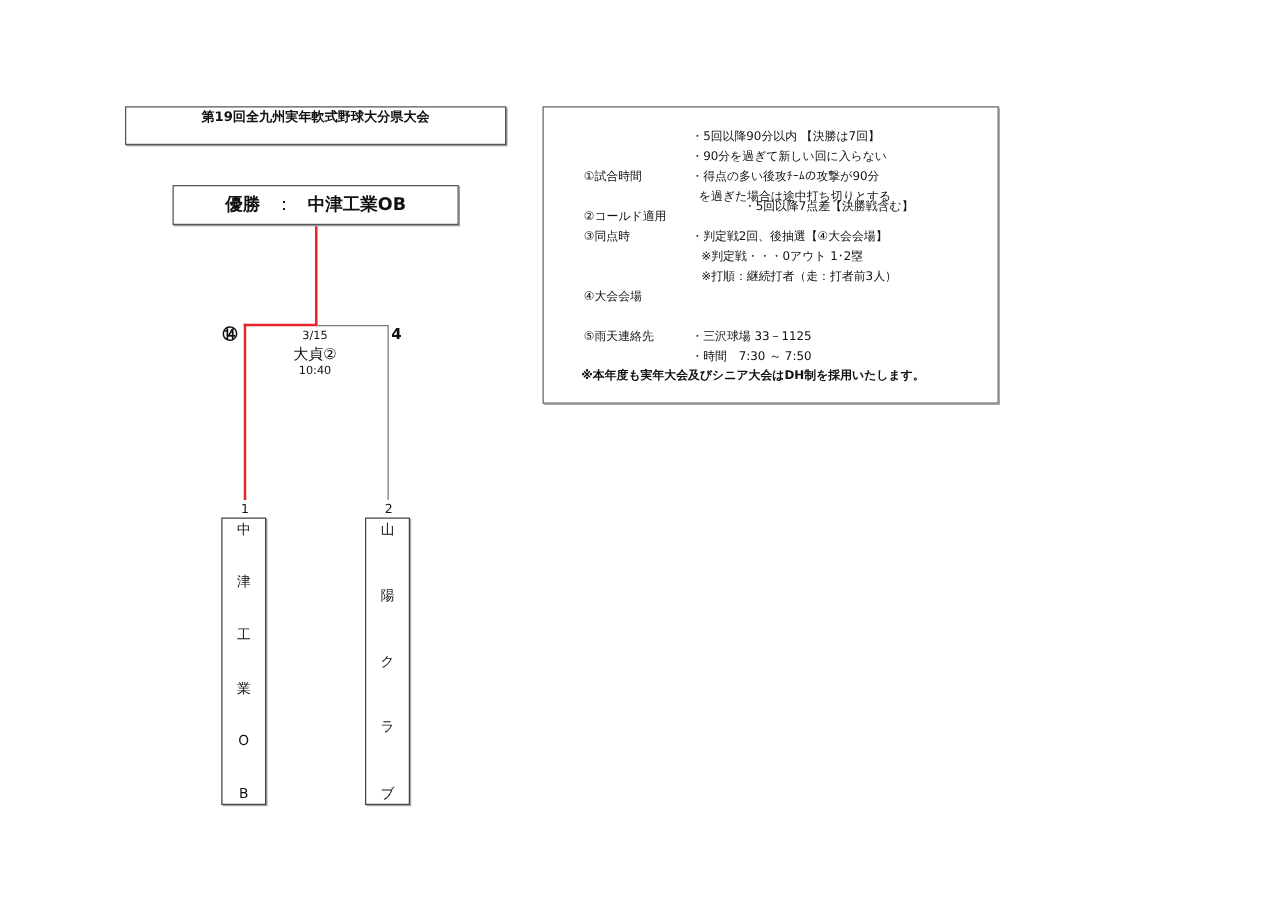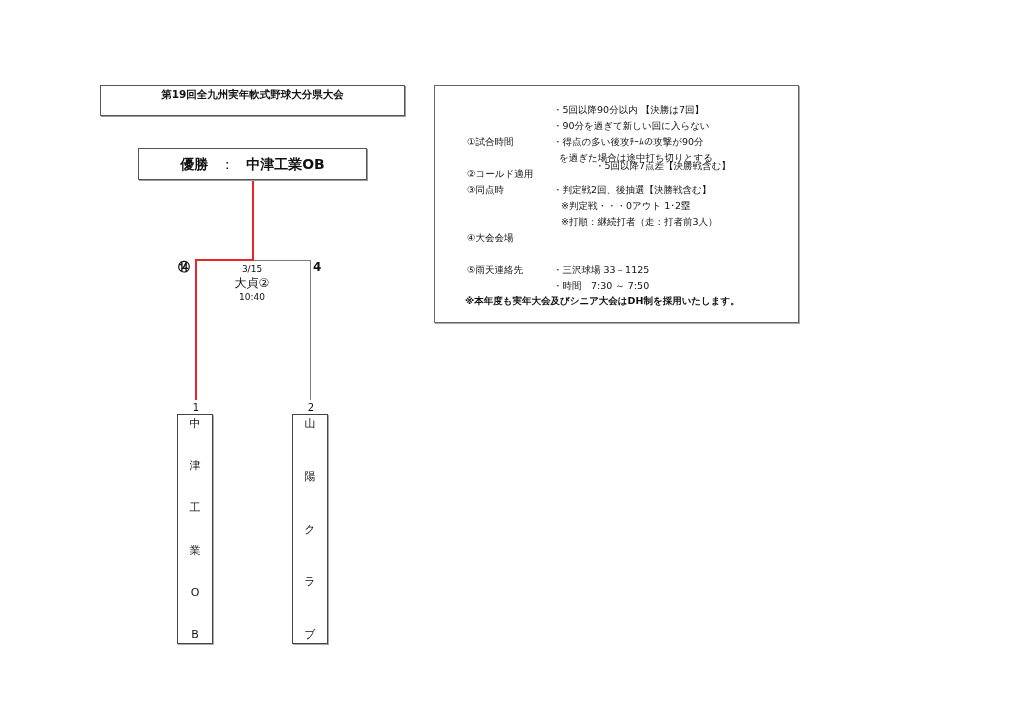--- a/index.html
+++ b/index.html
@@ -82,21 +82,21 @@
   <div class="rule-label" style="top:16px;margin-top:32px;">①試合時間</div>
   <div class="rule-text" style="top:16px;">・5回以降90分以内 【決勝は7回】</div>
   <div class="rule-text" style="top:32px;">・90分を過ぎて新しい回に入らない</div>
   <div class="rule-text" style="top:48px;">・得点の多い後攻ﾁｰﾑの攻撃が90分</div>
   <div class="rule-text" style="top:64px; left:124px;">を過ぎた場合は途中打ち切りとする</div>
 
   <div class="rule-label" style="top:80px;">②コールド適用</div>
   <div class="rule-text" style="top:72px;margin-left:42px;">・5回以降7点差【決勝戦含む】</div>
 
   <div class="rule-label" style="top:96px;">③同点時</div>
-  <div class="rule-text" style="top:96px;">・判定戦2回、後抽選【決勝戦含む】</div>
+  <div class="rule-text" style="top:96px;">・判定戦2回、後抽選【④大会会場】</div>
   <div class="rule-text" style="top:112px; left:126px;">※判定戦・・・0アウト 1･2塁</div>
   <div class="rule-text" style="top:128px; left:126px;">※打順：継続打者（走：打者前3人）</div>
 
   <div class="rule-label" style="top:144px;">④大会会場</div>
 
   <div class="rule-label" style="top:176px;">⑤雨天連絡先</div>
   <div class="rule-text" style="top:176px;">・三沢球場 33－1125</div>
   <div class="rule-text" style="top:192px;">・時間　7:30 ～ 7:50</div>
 
   <div class="rule-note" style="top:207px;">※本年度も実年大会及びシニア大会はDH制を採用いたします。</div>

